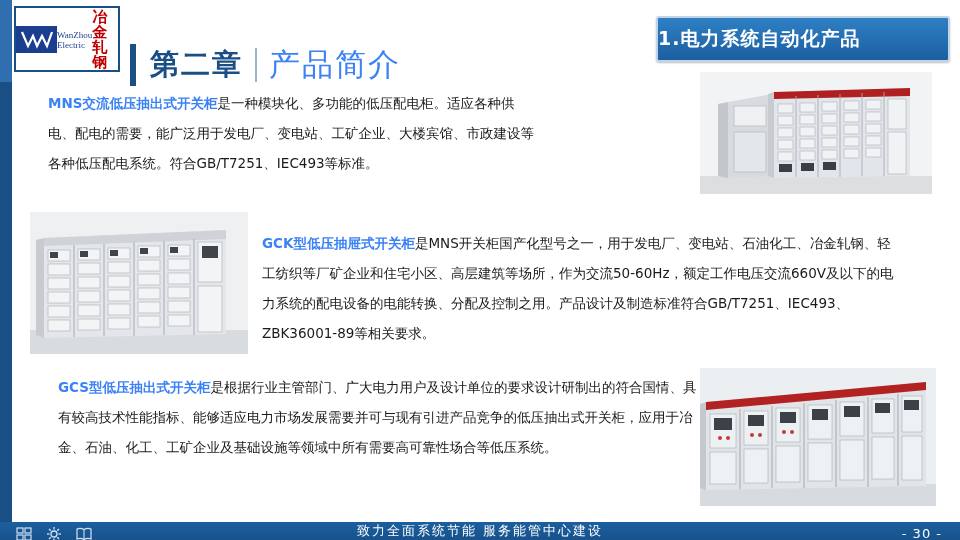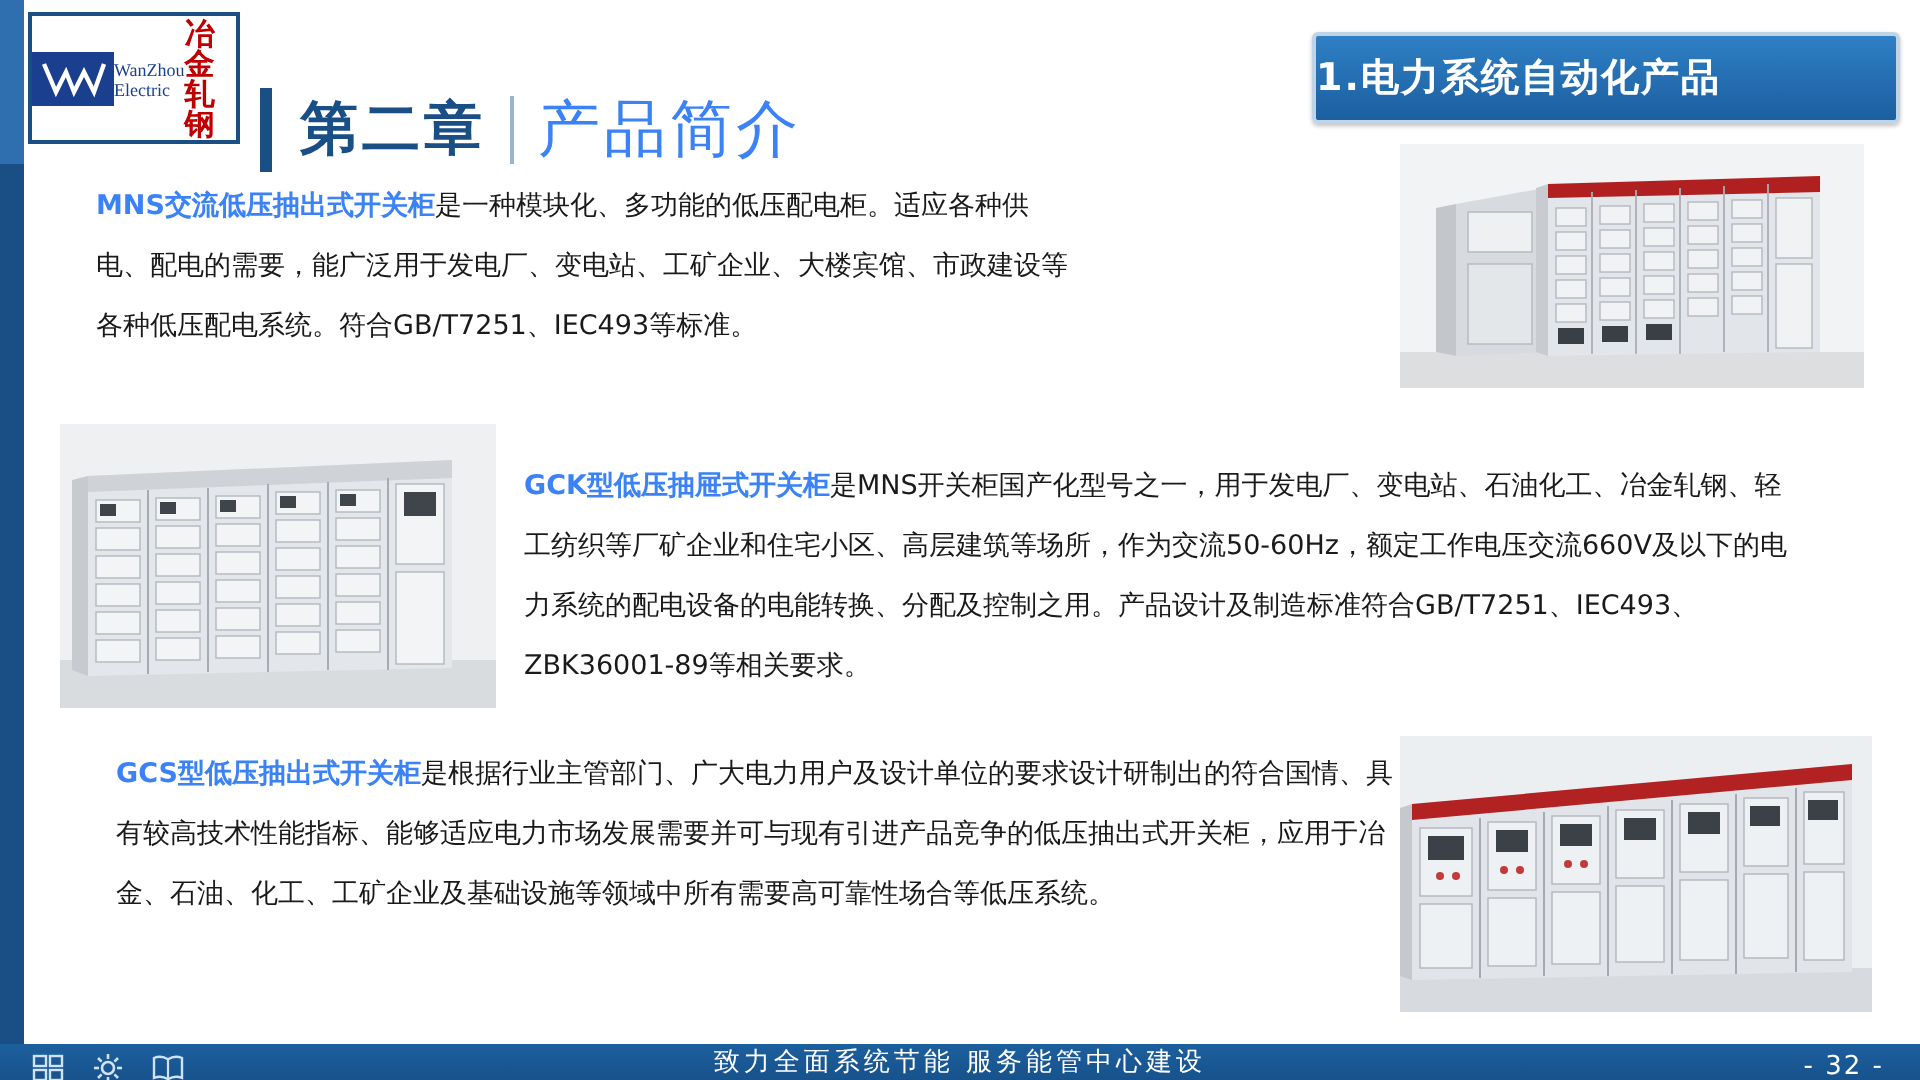--- a/index.html
+++ b/index.html
@@ -344,14 +344,14 @@
         <line x1="13" y1="3" x2="11.2" y2="4.8"></line>
           <line x1="4.8" y1="11.2" x2="3" y2="13"></line>
       </g>
     </svg>
     <svg class="f-ico" viewBox="0 0 16 16">
       <path d="M1 3 C3.5 2, 6 2.4, 8 3.6 C10 2.4, 12.5 2, 15 3 L15 13 C12.5 12, 10 12.4, 8 13.6 C6 12.4, 3.5 12, 1 13 Z" fill="none" stroke="#cfe3f4" stroke-width="1.2"></path>
       <line x1="8" y1="3.6" x2="8" y2="13.6" stroke="#cfe3f4" stroke-width="1.1"></line>
     </svg>
   </div>
   <div class="footer-text">致力全面系统节能   服务能管中心建设</div>
-  <div class="page-num">- 32 -</div>
+  <div class="page-num">- 30 -</div>
 </div>
 
 </body></html>

